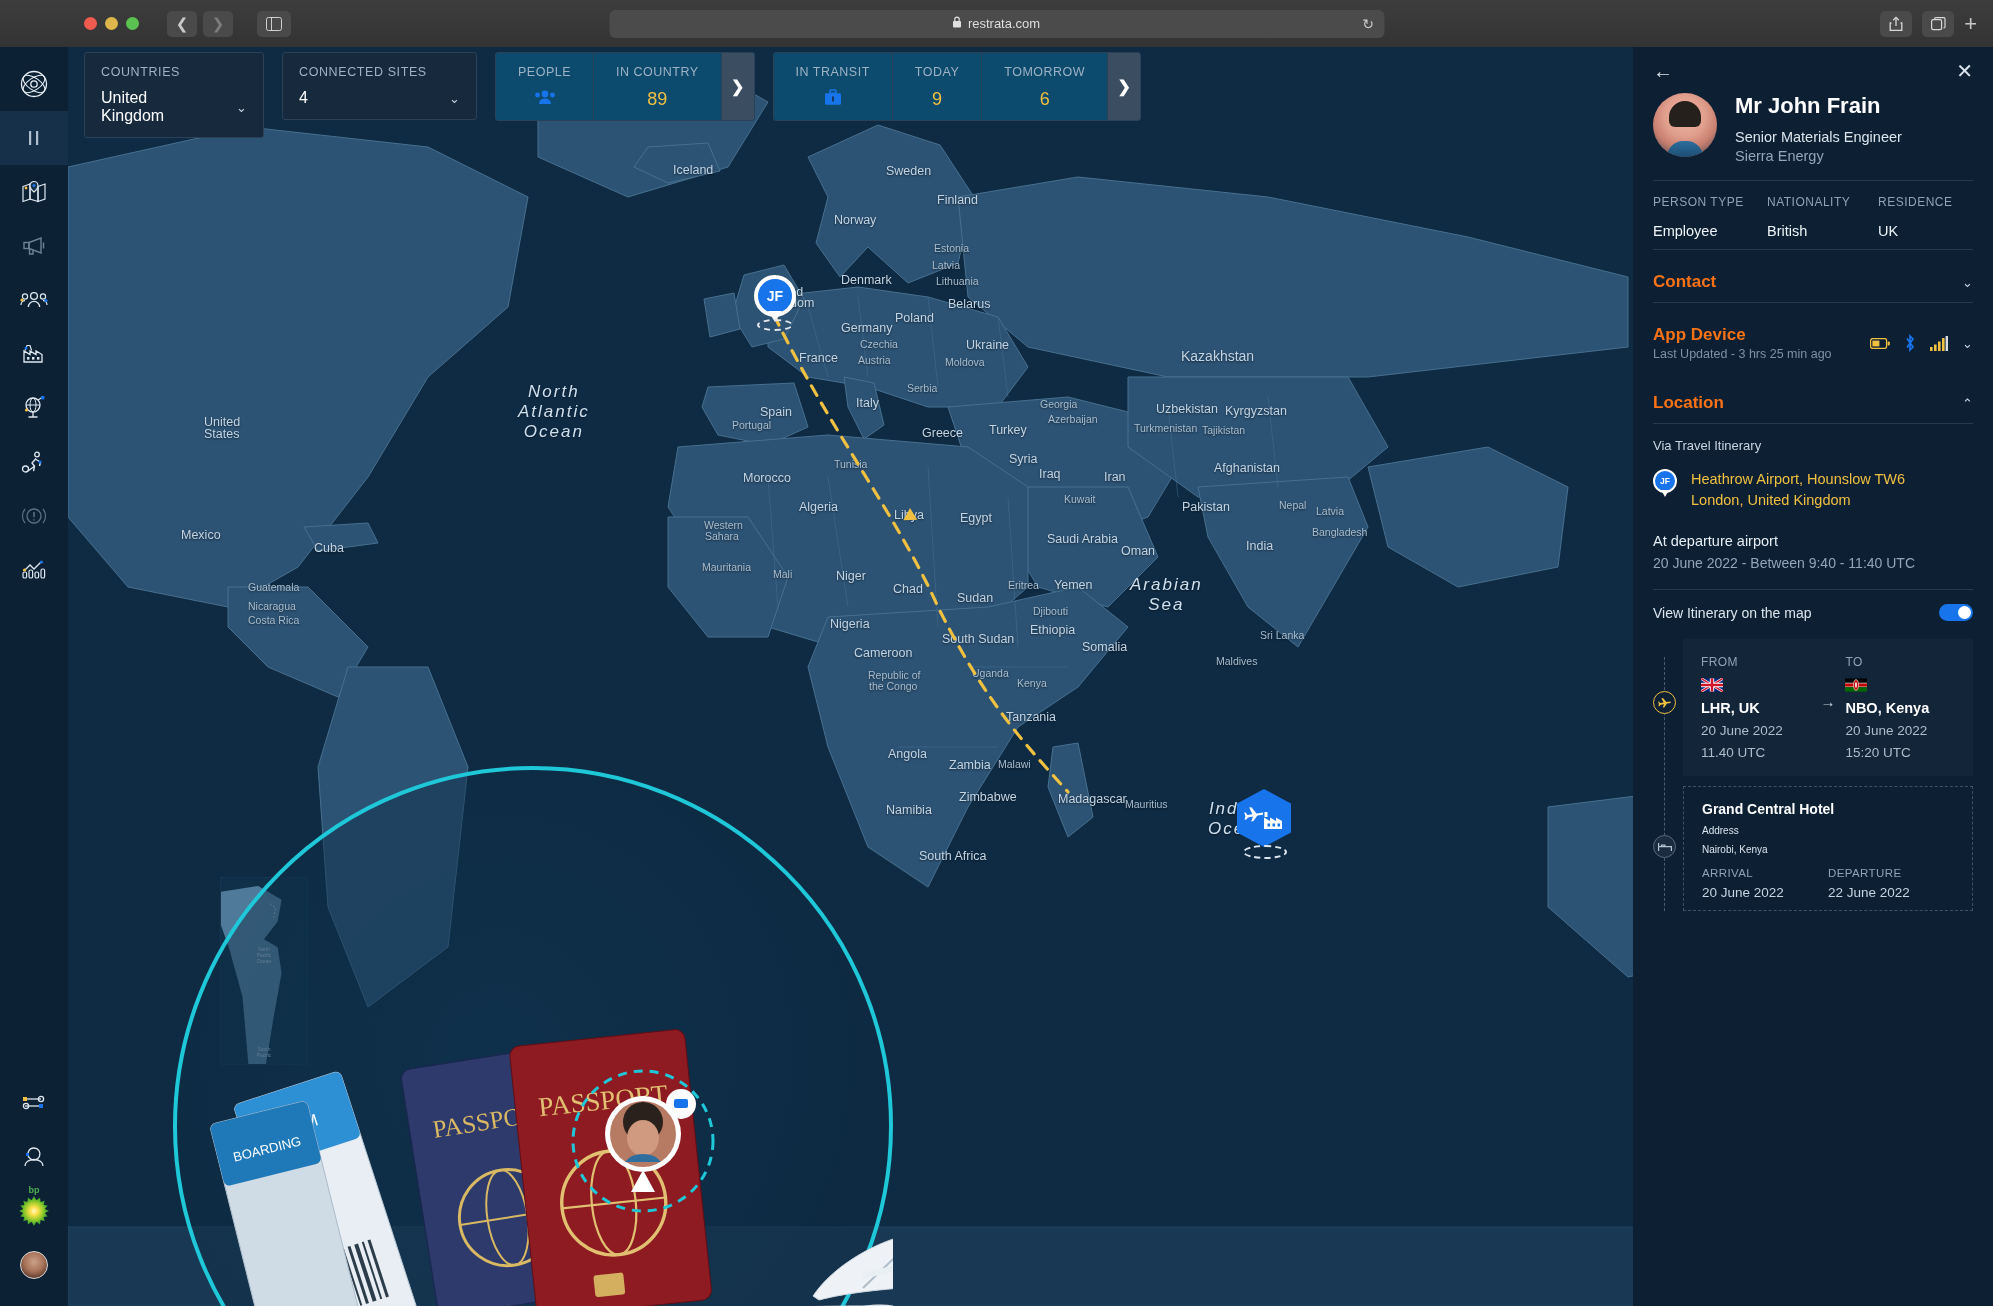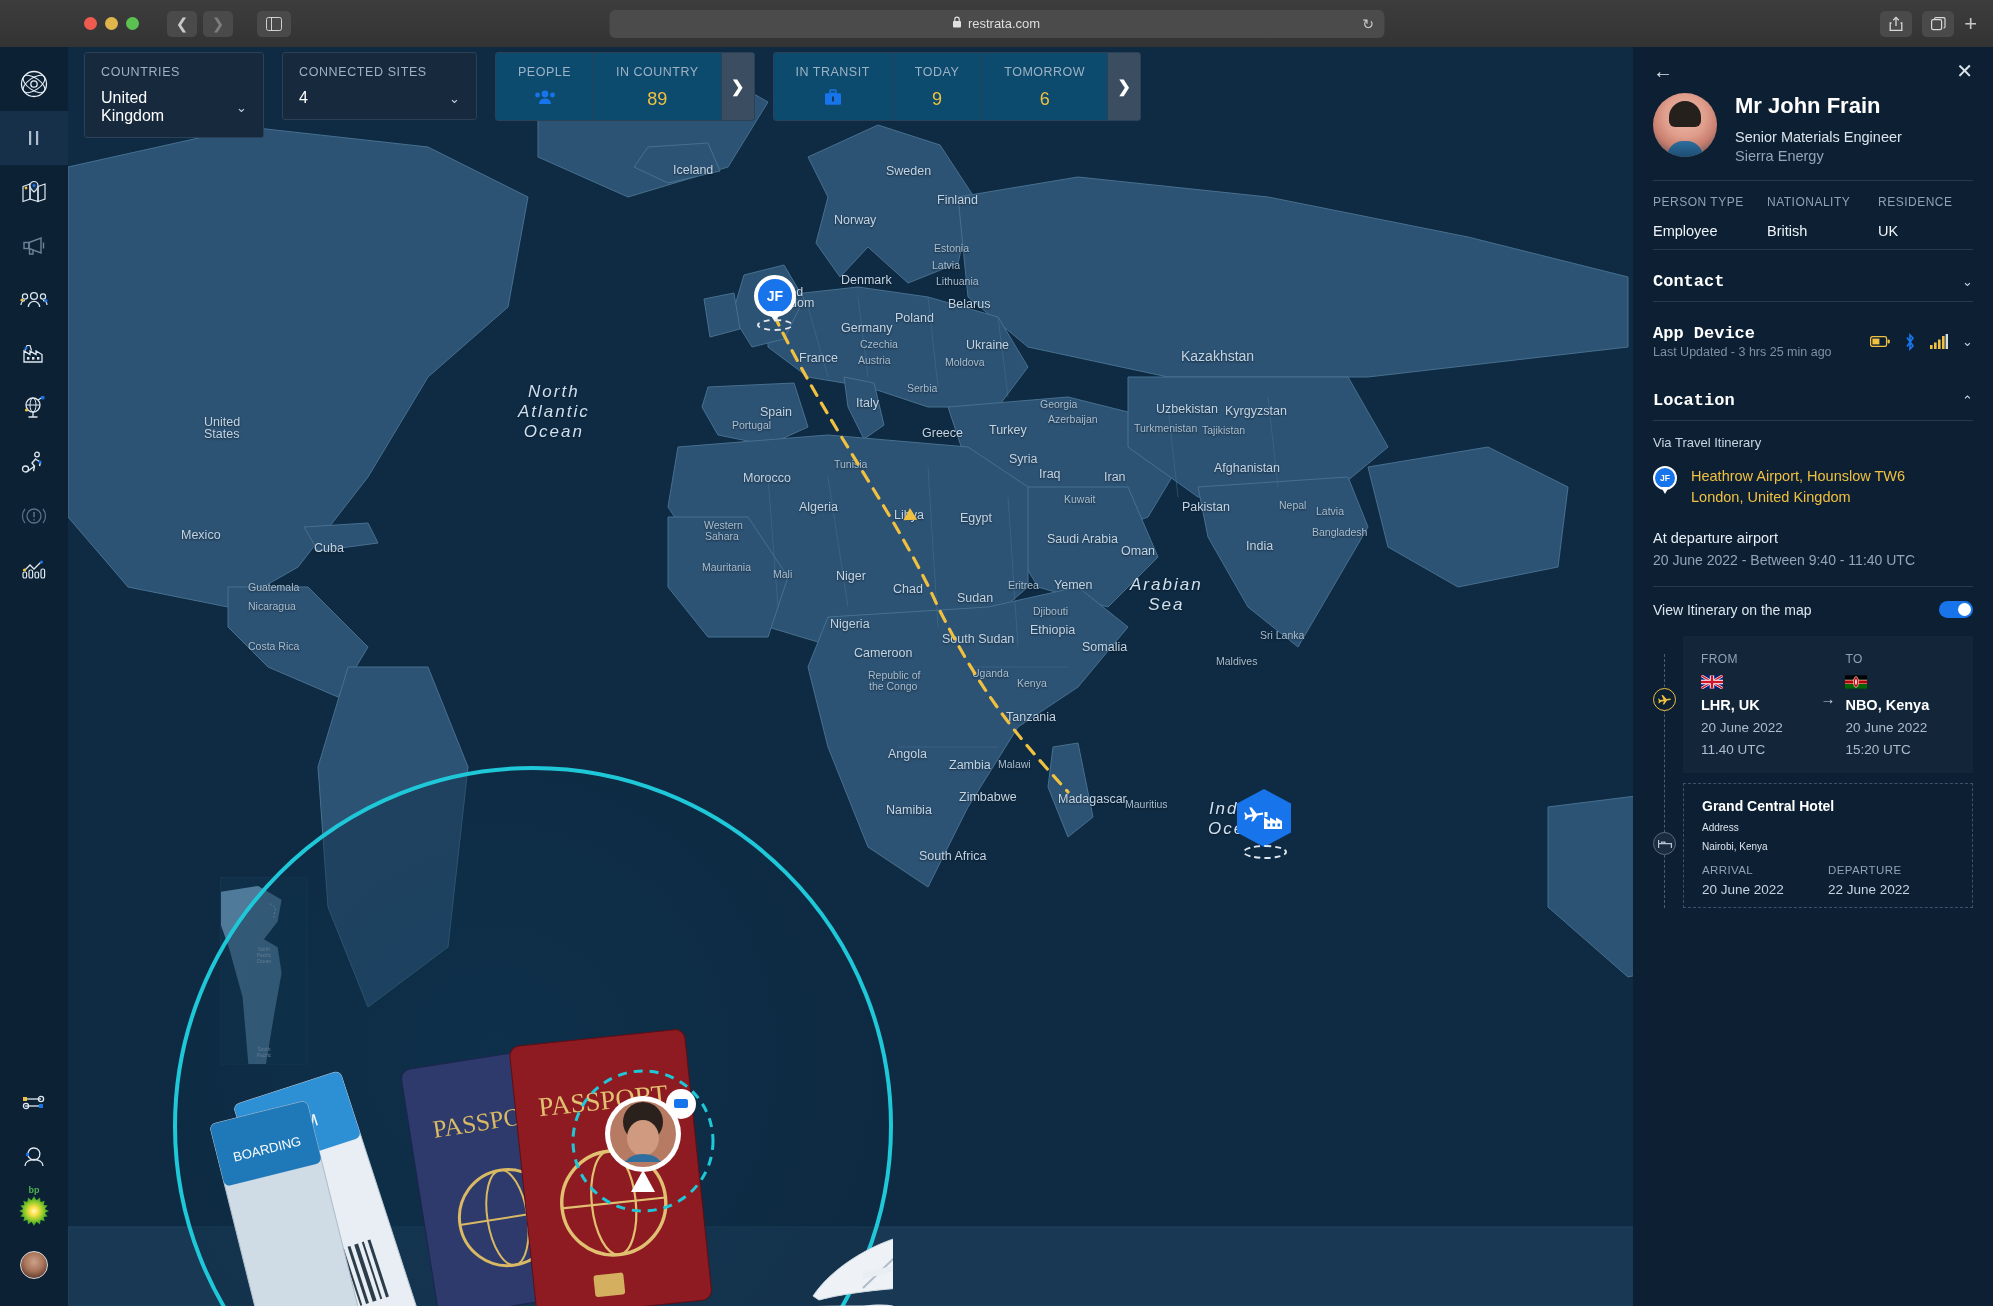--- a/index.html
+++ b/index.html
@@ -268,21 +268,21 @@
   .meta-lbl { color: #8fa3b6; font-size: 12px; letter-spacing: .5px; }
   .meta-val { color: #eef3f7; font-size: 14.5px; margin-top: 14px; }
 
   .section {
     padding: 0 20px;
   }
   .section-head {
     display: flex; align-items: center; justify-content: space-between;
     padding: 22px 0 10px 0;
   }
-  .section-title { color: #ffffff; font-size: 17px; font-weight: bold; font-family: Liberation Mono, monospace; }
+  .section-title { color: #f97316; font-size: 17px; font-weight: bold; }
   .section-sub { color: #7e91a4; font-size: 12.5px; margin-top: 2px; }
   .section-line { height: 1px; background: #27394d; }
   .head-icons { display: flex; align-items: center; gap: 14px; }
 
   .loc-body { padding: 14px 0 0 0; }
   .via { color: #c8d5e1; font-size: 13px; }
   .loc-row { display: flex; gap: 14px; margin-top: 16px; align-items: flex-start; }
   .mini-pin {
     width: 24px; height: 24px; border-radius: 50%;
     background: #1774ea; border: 2px solid #fff;
@@ -676,21 +676,21 @@
             <div class="map-label " style="left: 818px; top: 756px;">Namibia</div>
             <div class="map-label " style="left: 851px; top: 802px;">South Africa</div>
             <div class="map-label small" style="left: 1192px; top: 582px;">Sri Lanka</div>
             <div class="map-label small" style="left: 1148px; top: 608px;">Maldives</div>
             <div class="map-label " style="left: 136px; top: 368px;">United</div>
             <div class="map-label " style="left: 136px; top: 380px;">States</div>
             <div class="map-label " style="left: 113px; top: 481px;">Mexico</div>
             <div class="map-label " style="left: 246px; top: 494px;">Cuba</div>
             <div class="map-label small" style="left: 180px; top: 534px;">Guatemala</div>
             <div class="map-label small" style="left: 180px; top: 553px;">Nicaragua</div>
-            <div class="map-label small" style="left: 180px; top: 567px; margin-top: 26px;">Costa Rica</div>
+            <div class="map-label small" style="left: 180px; top: 567px;">Costa Rica</div>
             <div class="map-label ocean" style="left: 450px; top: 335px; white-space: pre;">North
 Atlantic
 Ocean</div>
             <div class="map-label ocean" style="left: 1140px; top: 752px; white-space: pre;">Indian
 Ocean</div>
             <div class="map-label ocean" style="left: 1062px; top: 528px; white-space: pre;">Arabian
 Sea</div>
           </div>
 
         <svg class="route" viewBox="0 0 1925 1259" preserveAspectRatio="none">

